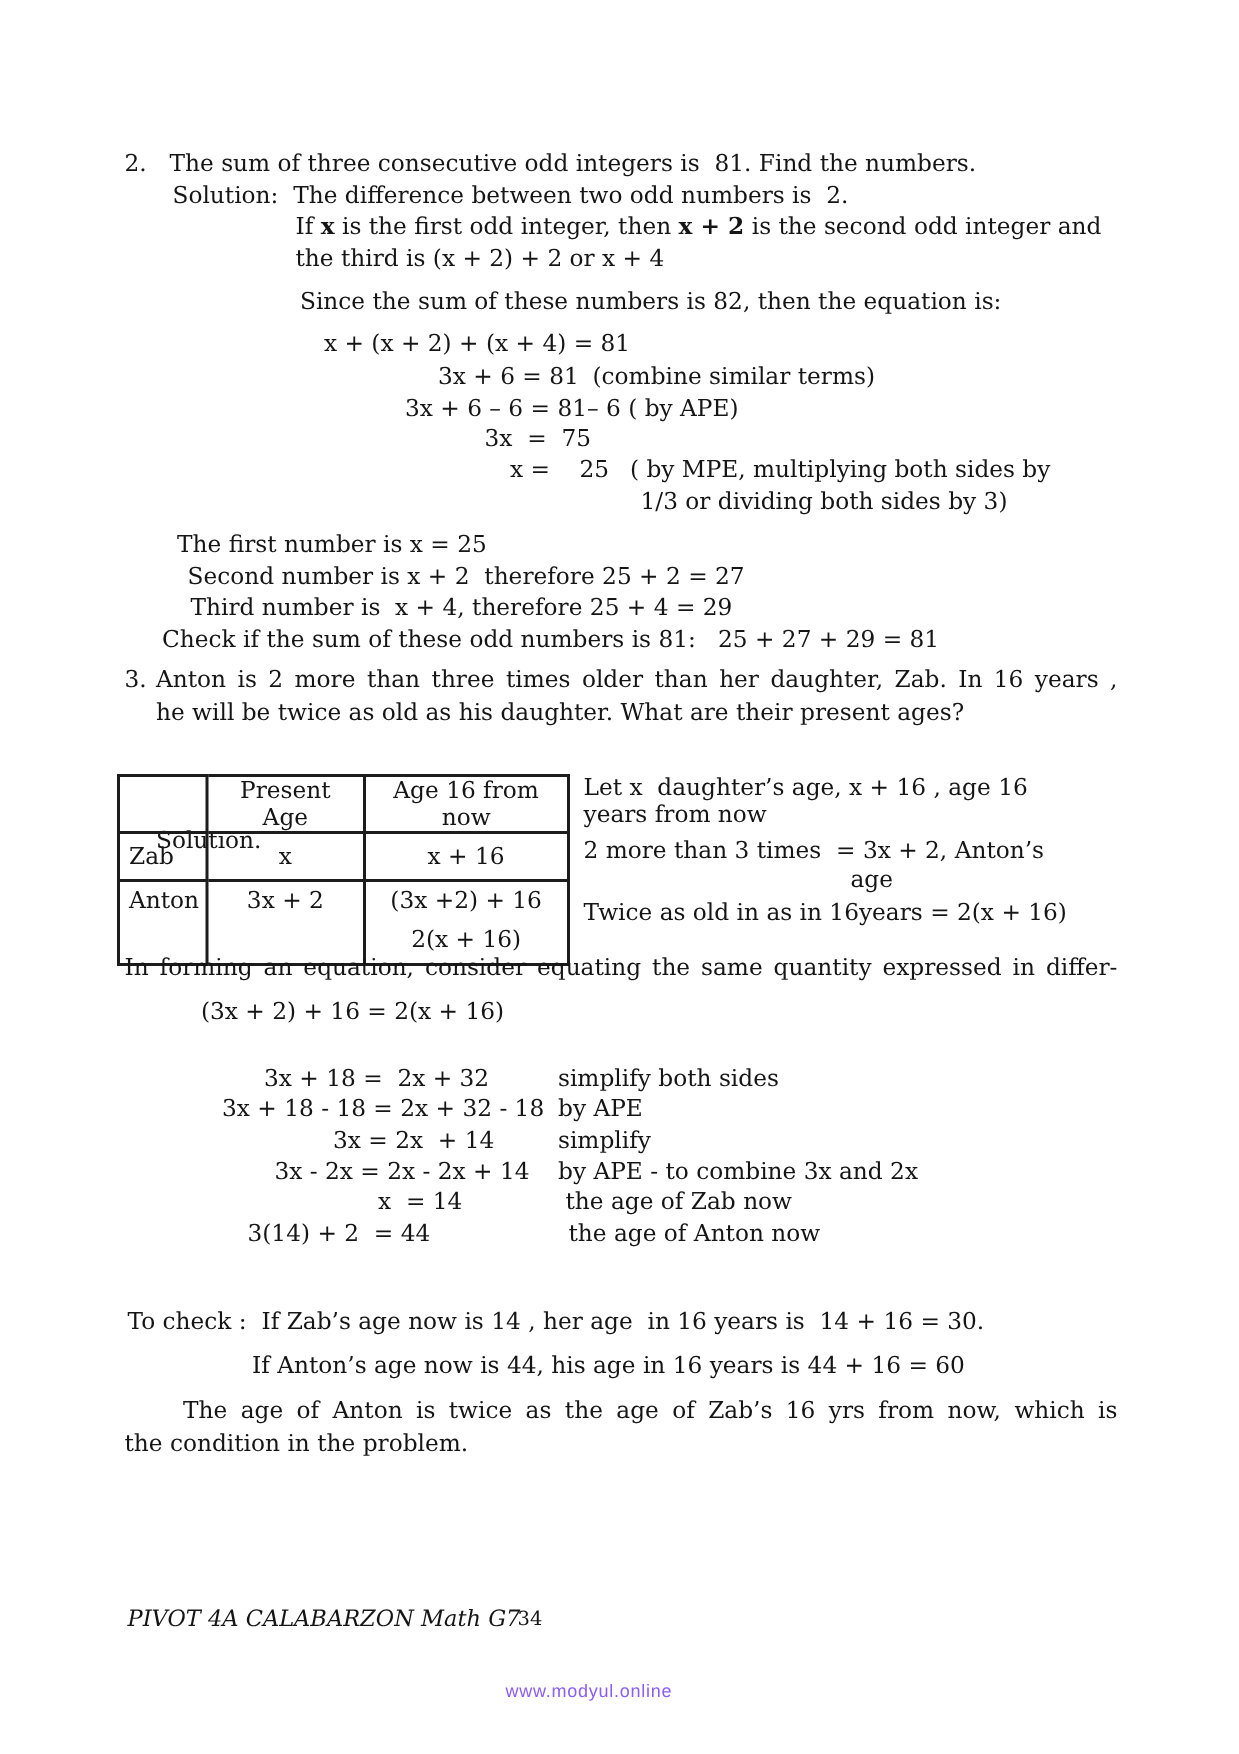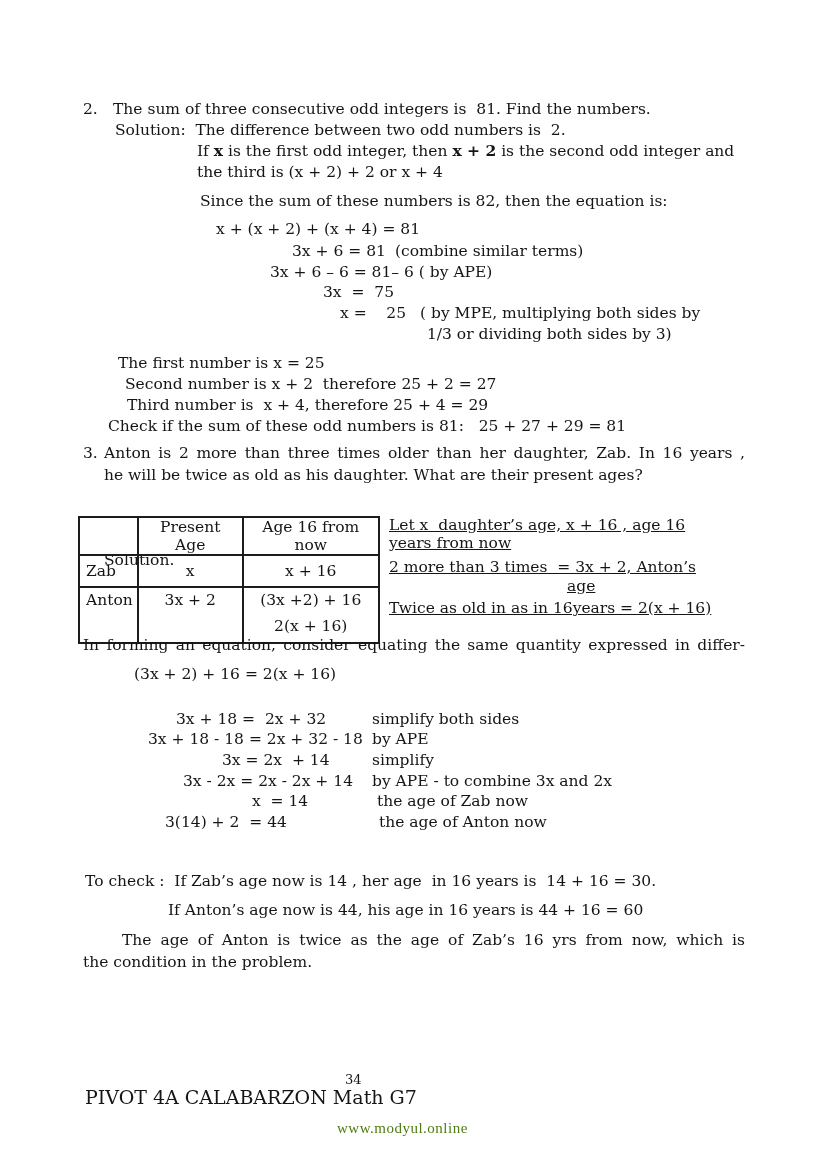--- a/index.html
+++ b/index.html
@@ -15,55 +15,55 @@
     position:absolute;
     white-space:pre;
     font-size:15.5px;
     line-height:20px;
   }
   .j {
     white-space:normal;
     text-align:justify;
     text-align-last:justify;
   }
-  .side { line-height:19px;text-decoration:underline; }
+  .side { line-height:19px; }
   .age-table {
     position:absolute;
     left:78px; top:516px;
     border-collapse:collapse;
     table-layout:fixed;
     font-size:15.5px;
     padding-left:40px;
   }
   .age-table th, .age-table td {
     border:2px solid #1c1c1c;
     font-weight:normal;
     padding:0 4px;
     box-sizing:border-box;
   }
   .age-table .c { text-align:center; }
   .age-table .n { text-align:left; padding-left:6px; }
   .age-table tr.r3 td { vertical-align:top; padding-top:3px; }
   .footer-book {
     position:absolute;
-    font-size:19px;
+    font-style:italic;
+    font-size:15px;
     white-space:pre;
-    margin-top:16px;
   }
   .page-num {
     position:absolute;
     font-size:13px;
     white-space:pre;
   }
   .watermark {
     position:absolute;
-    font-family:Liberation Serif, serif;
-    font-size:15px;
+    font-family:Liberation Sans, sans-serif;
+    font-size:12px;
     letter-spacing:0.5px;
-    color:#4d7c0f;
+    color:#8b5cf6;
     white-space:pre;
   }
 </style>
 </head>
 <body>
 
 <div class="page">
 
   <div class="t" style="left:83px; top:99px;">2.</div>
   <div class="t" style="left:113px; top:99px;">The sum of three consecutive odd integers is  81. Find the numbers.</div>

